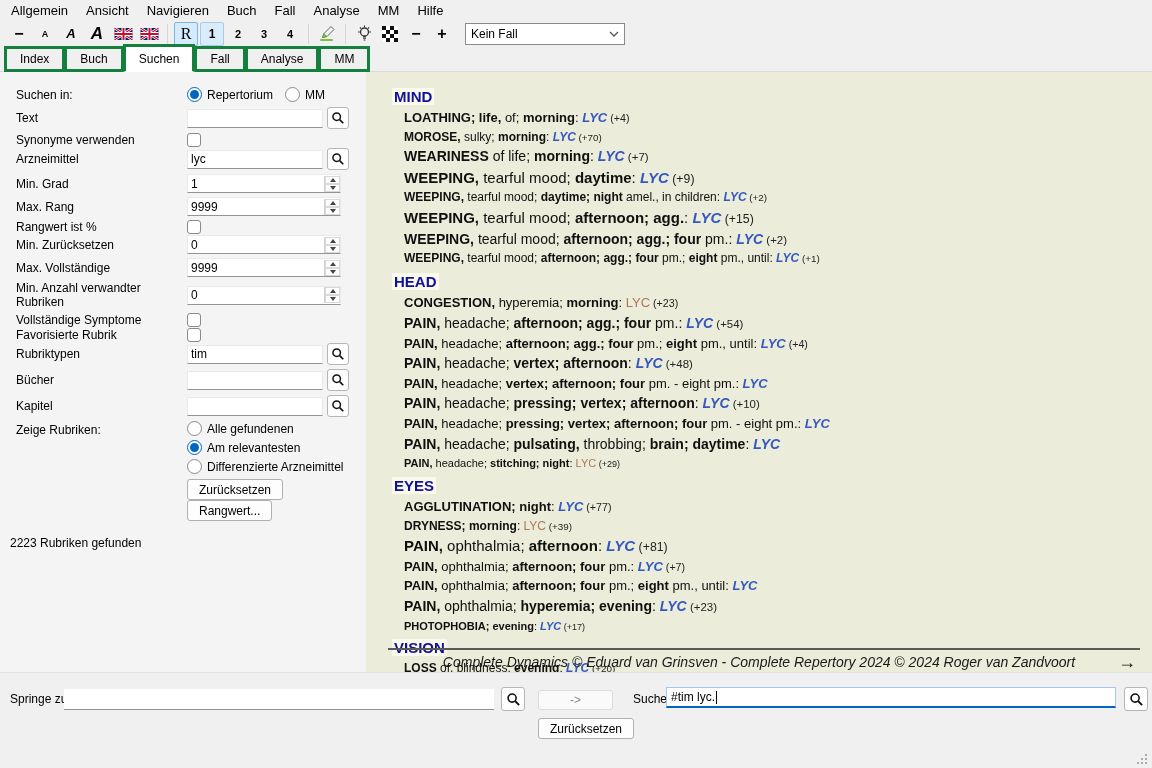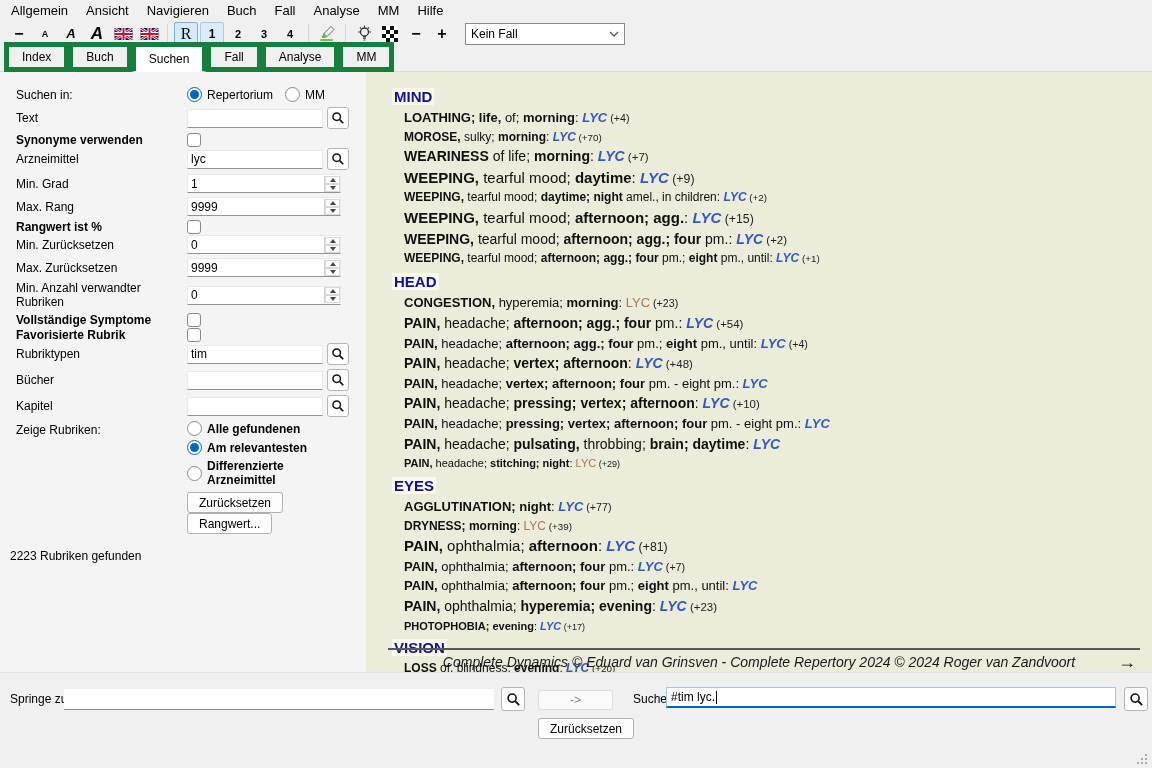--- a/index.html
+++ b/index.html
@@ -20,29 +20,29 @@
   .tbtn.rbtn{font-family:"Liberation Serif",serif;font-size:16px;background:#d3eaff;border:1px solid #7fb2dd;}
   .tbtn.g1{background:#d9ecfc;border:1px solid #a8cbe8;font-weight:bold;font-size:12px;}
   .tbtn.gn{font-weight:bold;font-size:11px;}
   .sep{width:1px;height:20px;background:#d6d6d6;margin:0 5px;}
   .case-select{width:148px;height:20px;border:1px solid #8a8a8a;background:#fff;display:flex;align-items:center;
                justify-content:space-between;padding:0 5px;margin-left:10px;font-size:12px;}
 
   
   .tabbar{height:25px;display:flex;align-items:flex-end;padding-left:4px;background:#f0f0f0;position:relative;}
   .tabbar::after{content:"";position:absolute;left:0;right:0;bottom:0;height:1px;background:#dadada;}
-  .tab{height:20px;padding:0 13px;display:flex;align-items:center;background:#f0f0f0;border:5px solid #15803d;
+  .tab{height:20px;padding:0 13px;display:flex;align-items:center;background:#f0f0f0;border:3px solid #15803d;
        margin-right:-1px;font-size:12px;z-index:1;}
   .tab.active{background:#fff;height:24px;border-bottom:1px solid #fff;z-index:3;}
 
   
   .main{display:flex;height:600px;}
   .panel{width:366px;flex:none;background:#f4f4f4;padding:14px 0 0 16px;box-sizing:border-box;}
   .prow{display:flex;align-items:center;margin-bottom:4px;min-height:17px;}
-  .prow.short{margin-bottom:1px;min-height:14px;font-weight:bold;}
+  .prow.short{margin-bottom:1px;min-height:14px;}
   .plabel{width:171px;flex:none;font-size:12px;}
   .pinput{width:128px;height:15px;border:1px solid #e9e9e9;border-bottom:1px solid #949494;background:#fff;
           font:12px "Liberation Sans",sans-serif;padding:1px 3px;outline:none;}
   .magbtn{width:20px;height:20px;border:1px solid #b5b5b5;border-radius:3px;background:#fff;margin-left:4px;
           display:flex;align-items:center;justify-content:center;flex:none;}
   .spinfield{width:152px;height:17px;border:1px solid #e9e9e9;border-bottom:1px solid #949494;background:#fff;
              display:flex;align-items:center;}
   .spinfield input{flex:1;min-width:0;border:none;outline:none;font:12px "Liberation Sans",sans-serif;padding:0 3px;background:transparent;}
   .spinner{width:15px;height:16px;border-left:1px solid #d0d0d0;display:flex;flex-direction:column;}
   .spinner span{flex:1;display:flex;align-items:center;justify-content:center;background:#fdfdfd;border:1px solid #d9d9d9;}
@@ -273,21 +273,21 @@
                 <i class="tri-up"></i>
               </span>
               <span>
                 <i class="tri-dn"></i>
               </span>
             </span>
           </span>
       </div>
 
       <div class="prow">
-        <span class="plabel">Max. Zurücksetzen</span>
+        <span class="plabel">Max. Vollständige</span>
         <span class="spinfield">
             <input value="9999" style="">
             <span class="spinner">
               <span>
                 <i class="tri-up"></i>
               </span>
               <span>
                 <i class="tri-dn"></i>
               </span>
             </span>

